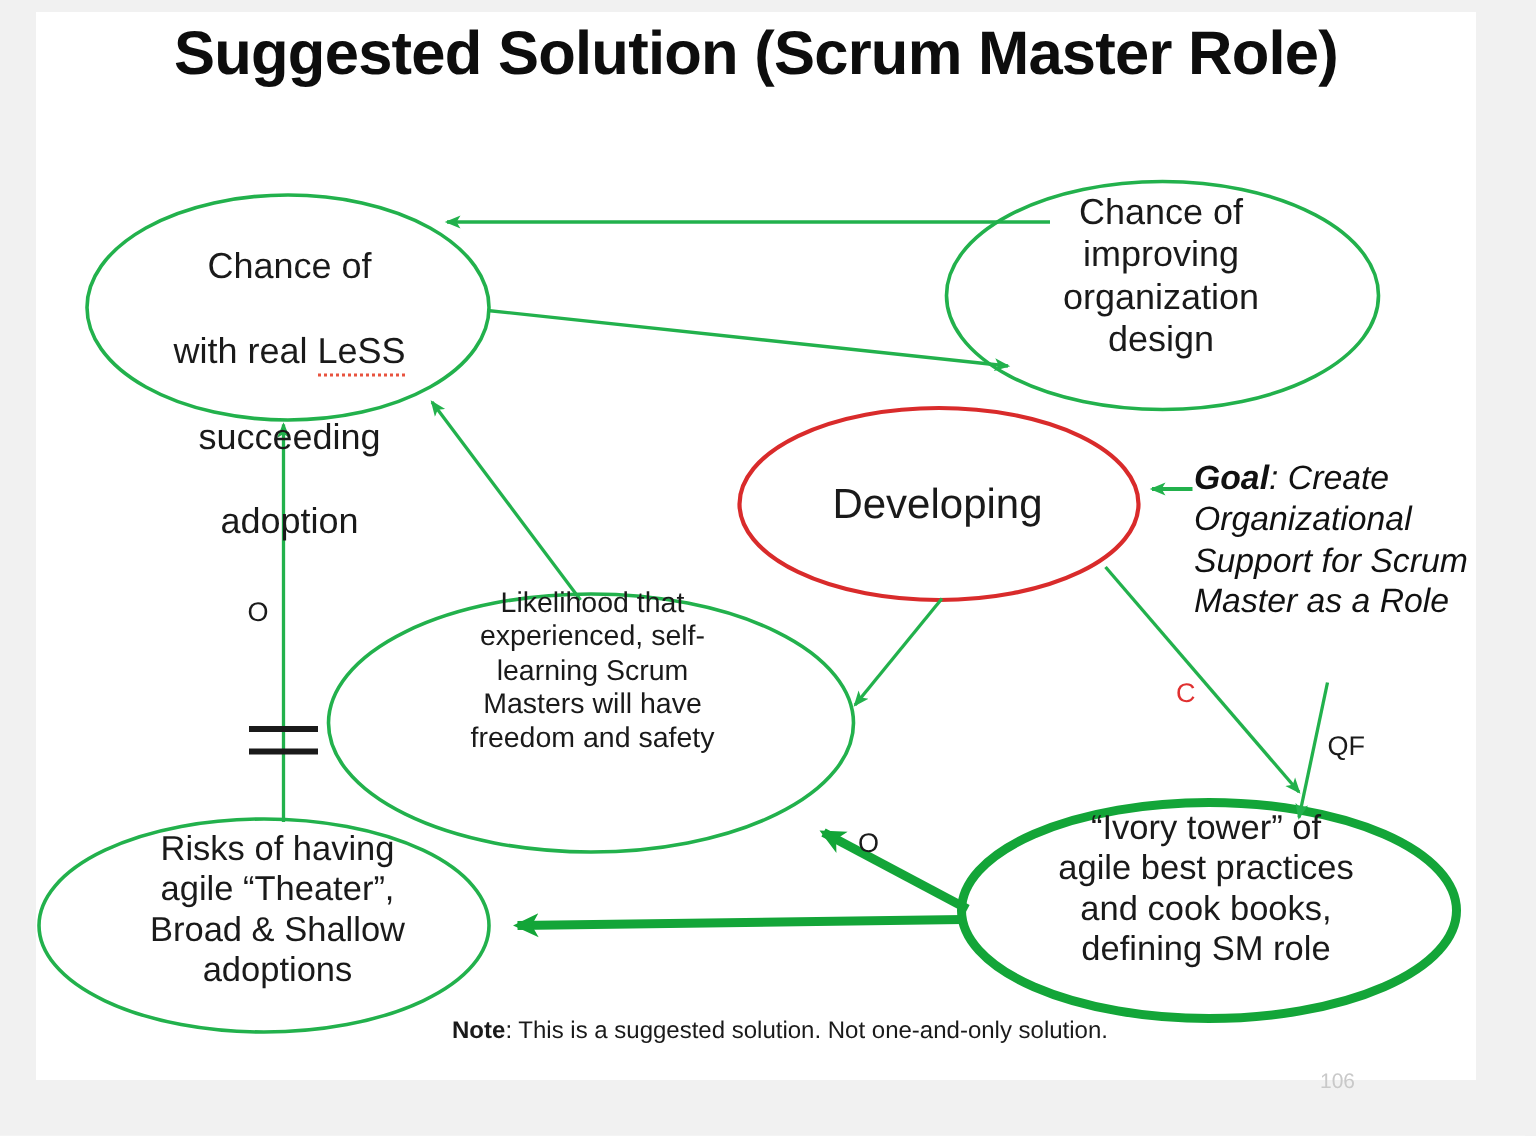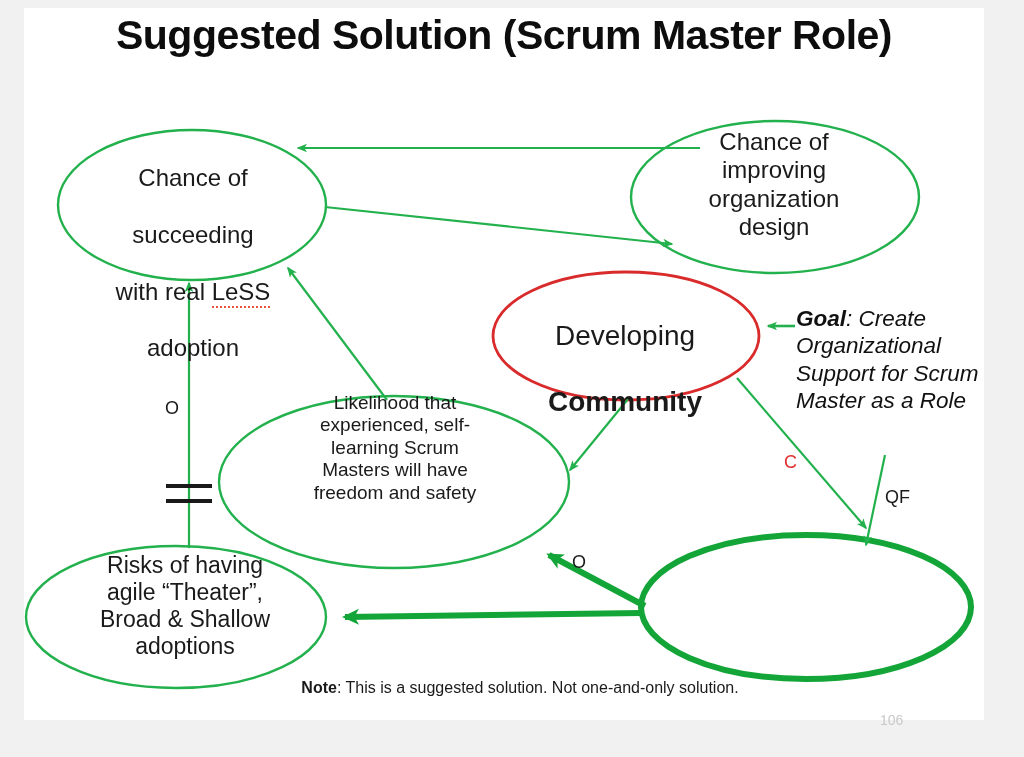--- a/index.html
+++ b/index.html
@@ -149,46 +149,49 @@
 
     <path d="M 885 455 L 866 545" fill="none" stroke="#22b14c" stroke-width="2.2" marker-end="url(#ah-thin)"></path>
 
     <path d="M 645 606 L 549 555" fill="none" stroke="#13a538" stroke-width="6" marker-end="url(#ah-thick)"></path>
 
     <path d="M 642 613 L 345 617" fill="none" stroke="#13a538" stroke-width="6" marker-end="url(#ah-thick)"></path>
   </svg>
 
   <div class="node-label n-succeed">
     <div>Chance of</div>
+    <div><span>with real </span><span class="spell">LeSS</span></div>
     <div>succeeding</div>
-    <div><span>with real </span><span class="spell">LeSS</span></div>
     <div>adoption</div>
   </div>
 
   <div class="node-label n-orgdes">Chance of
 improving
 organization
 design</div>
 
   <div class="node-label n-community">
     <div>Developing</div>
-    <div class="bold">Community</div>
   </div>
 
   <div class="node-label n-likely">Likelihood that
 experienced, self-
 learning Scrum
 Masters will have
 freedom and safety</div>
 
   <div class="node-label n-risks">Risks of having
 agile “Theater”,
 Broad &amp; Shallow
 adoptions</div>
 
+  <div class="node-label n-ivory">“Ivory tower” of
+agile best practices
+and cook books,
+defining SM role</div>
 
   <div id="goal"><span class="gb">Goal</span><span>: Create Organizational Support for Scrum Master as a Role</span></div>
 
   <div class="edge-label" style="left:165px; top:398px;">O</div>
 
   <div class="edge-label" style="left:572px; top:552px;">O</div>
 
   <div class="edge-label red" style="left:784px; top:452px;">C</div>
 
   <div class="edge-label" style="left:885px; top:487px;">QF</div>

